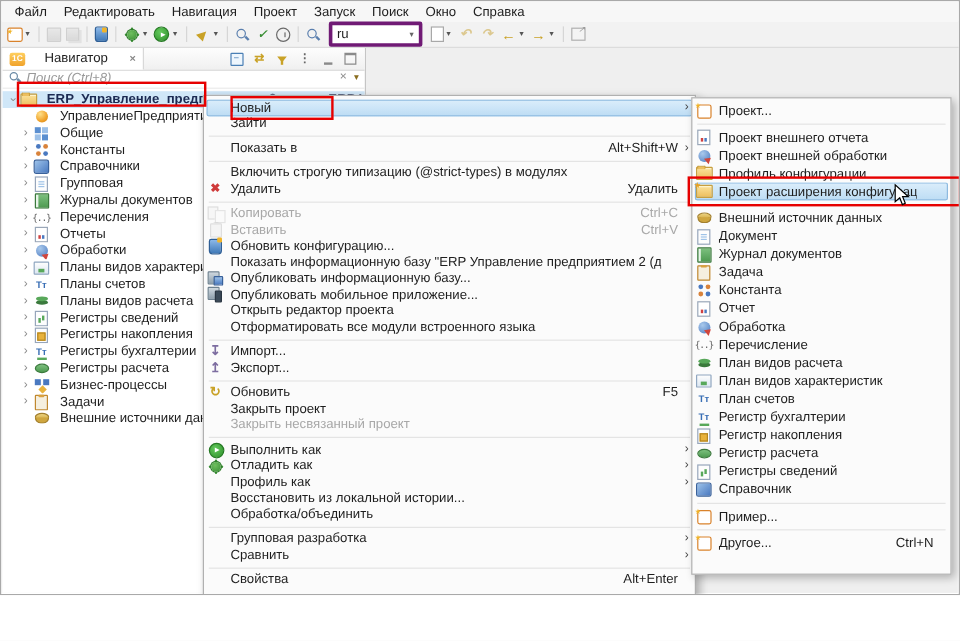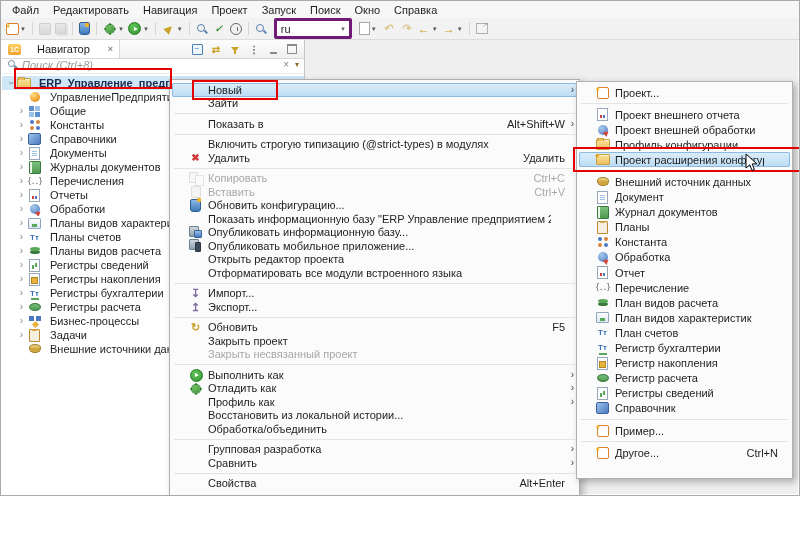--- a/index.html
+++ b/index.html
@@ -80,21 +80,21 @@
   .trow .chev{width:11px;min-width:11px;text-align:center;color:#8a8a8a;font-size:10px;line-height:10px}
   .trow .chev.exp{transform:rotate(90deg)}
   .trow .lbl{padding-left:3px}
   .trow.selected{background:#d0e7f8}
   .trow.bold .lbl{font-weight:bold;color:#1c2a52}
 
   
   .menu{position:absolute;background:#fbfbfb;border:1px solid #b0b0b0;box-shadow:3px 3px 7px rgba(0,0,0,.28);box-sizing:border-box;padding:3px 2px;z-index:5}
   .ctx{left:168px;top:78px;width:411px;height:447px}
   .sub{left:575px;top:80px;width:217px;height:398px;z-index:6}
-  .mrow{display:flex;align-items:center;padding:0 3px 0 16px;line-height:12px}
+  .mrow{display:flex;align-items:center;padding:0 3px 0 0;line-height:12px}
   .ctx .mrow{height:13.5px}
   .sub .mrow{height:15.1px}
   .mrow .lbl{flex:1;white-space:nowrap;overflow:hidden}
   .mrow .sc{margin-left:14px;white-space:nowrap}
   .mrow .arr{width:9px;min-width:9px;text-align:right;color:#444;font-size:10px}
   .mrow.disabled .lbl,.mrow.disabled .sc{color:#a8a8a8}
   .mrow.disabled .ic{opacity:.45}
   .mrow.highlighted{background:linear-gradient(#dceefb,#bcdcf4);box-shadow:inset 0 0 0 1px #8ebadf;border-radius:2px}
   .menu-sep{height:1px;background:#e4e4e4;margin:3px 2px}
 
@@ -311,21 +311,21 @@
     <span class="lbl">Константы</span>
   </div>
           <div class="trow" style="padding-left: 14px;">
     <span class="chev">›</span>
     <span class="ic ic-catalog"></span>
     <span class="lbl">Справочники</span>
   </div>
           <div class="trow" style="padding-left: 14px;">
     <span class="chev">›</span>
     <span class="ic ic-document"></span>
-    <span class="lbl">Документы</span>
+    <span class="lbl">Групповая</span>
   </div>
           <div class="trow" style="padding-left: 14px;">
     <span class="chev">›</span>
     <span class="ic ic-document-journal"></span>
     <span class="lbl">Журналы документов</span>
   </div>
           <div class="trow" style="padding-left: 14px;">
     <span class="chev">›</span>
     <span class="ic ic-enum"></span>
     <span class="lbl">Перечисления</span>
@@ -608,39 +608,39 @@
     <span class="arr"></span>
   </div>
       <div class="mrow">
     <span class="ic ic-document-journal"></span>
     <span class="lbl">Журнал документов</span>
     <span class="sc"></span>
     <span class="arr"></span>
   </div>
       <div class="mrow">
     <span class="ic ic-task"></span>
-    <span class="lbl">Планы</span>
+    <span class="lbl">Задача</span>
     <span class="sc"></span>
     <span class="arr"></span>
   </div>
       <div class="mrow">
     <span class="ic ic-constant"></span>
     <span class="lbl">Константа</span>
     <span class="sc"></span>
     <span class="arr"></span>
   </div>
       <div class="mrow">
+    <span class="ic ic-report"></span>
+    <span class="lbl">Отчет</span>
+    <span class="sc"></span>
+    <span class="arr"></span>
+  </div>
+      <div class="mrow">
     <span class="ic ic-processor"></span>
     <span class="lbl">Обработка</span>
-    <span class="sc"></span>
-    <span class="arr"></span>
-  </div>
-      <div class="mrow">
-    <span class="ic ic-report"></span>
-    <span class="lbl">Отчет</span>
     <span class="sc"></span>
     <span class="arr"></span>
   </div>
       <div class="mrow">
     <span class="ic ic-enum"></span>
     <span class="lbl">Перечисление</span>
     <span class="sc"></span>
     <span class="arr"></span>
   </div>
       <div class="mrow">

